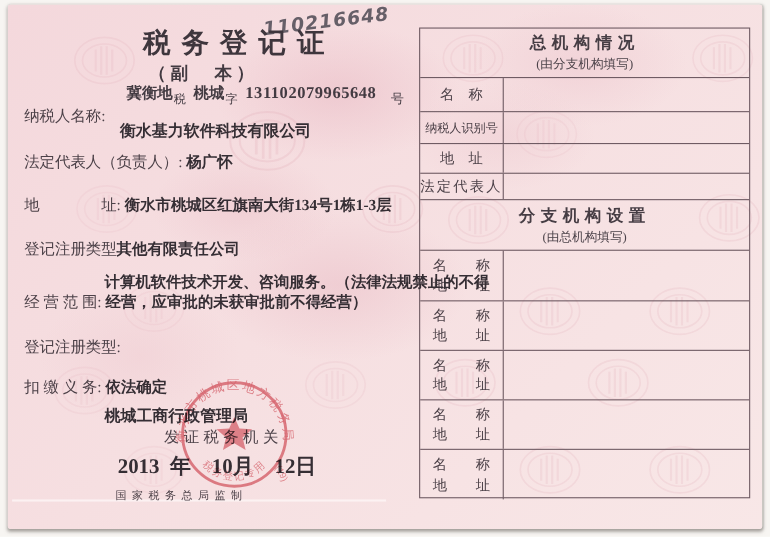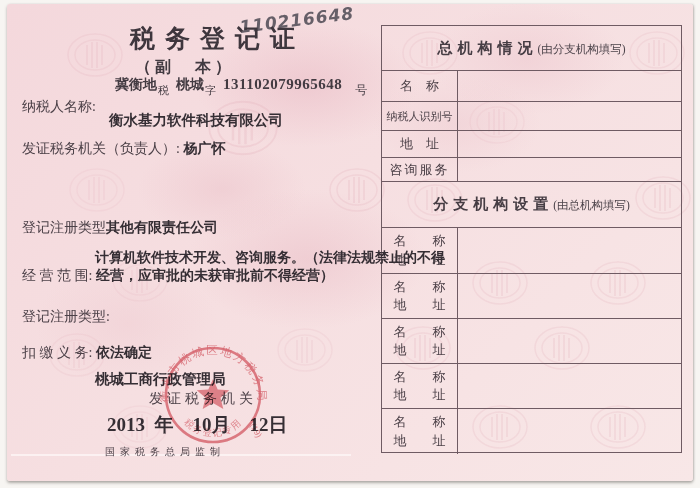--- a/index.html
+++ b/index.html
@@ -43,21 +43,21 @@
   .serial .num{font-size:15px;letter-spacing:.5px;}
   .serial .suf{font-size:12px;position:relative;top:5px;margin-left:13px;font-weight:normal;}
   
   .seal{position:absolute;left:140px;top:325px;mix-blend-mode:multiply;
     filter:blur(.4px);opacity:.92;}
   
   .tbl{position:absolute;left:374px;top:21px;width:301px;height:428px;
     border:1px solid #6f5b63;box-sizing:border-box;}
   .row{display:flex;border-bottom:1px solid #6f5b63;box-sizing:border-box;}
   .row:last-child{border-bottom:none;}
-  .hdr{flex-direction:row;align-items:center;justify-content:center;}
+  .hdr{flex-direction:column;align-items:center;justify-content:center;}
   .hdr .h1{font-size:15px;font-weight:bold;letter-spacing:5px;color:#463d44;}
   .hdr .h2{font-size:11.5px;color:#4c434a;margin-top:2px;}
   .lcell{width:76px;border-right:1px solid #6f5b63;box-sizing:border-box;
     display:flex;flex-direction:column;justify-content:center;align-items:center;
     color:#4c4148;font-size:13px;white-space:pre;}
   .vcell{flex:1;}
   .pair .lcell{justify-content:space-around;padding:4px 0;}
 </style>
 </head>
 <body>
@@ -101,22 +101,23 @@
 
   <div class="subtitle">（副　本）</div>
 
   <div class="serial">
     <span>冀衡地</span><span class="sub">税</span><span>桃城</span><span class="sub">字</span><span class="num">131102079965648</span><span class="suf">号</span>
   </div>
 
   <div class="t" style="left:15px;top:94px;">纳税人名称:</div>
   <div class="t val" style="left:102px;top:107px;font-size:14.5px;">衡水基力软件科技有限公司</div>
 
-  <div class="t" style="left:15px;top:136px;"><span>发证税务机关（负责人）: </span><span class="val">杨广怀</span></div>
-
+  <div class="t" style="left:15px;top:136px;"><span>法定代表人（负责人）: </span><span class="val">杨广怀</span></div>
+
+  <div class="t" style="left:15px;top:175px;"><span>地　　　　址: </span><span class="val">衡水市桃城区红旗南大街134号1栋1-3层</span></div>
 
   <div class="t" style="left:15px;top:215px;"><span>登记注册类型</span><span class="val">其他有限责任公司</span></div>
 
   <div class="t val" style="left:88px;top:245px;z-index:2;">计算机软件技术开发、咨询服务。（法律法规禁止的不得</div>
   <div class="t" style="left:15px;top:263px;"><span>经 营 范 围: </span><span class="val">经营，应审批的未获审批前不得经营）</span></div>
 
   <div class="t" style="left:15px;top:304px;">登记注册类型:</div>
 
   <div class="t" style="left:15px;top:340px;"><span>扣 缴 义 务: </span><span class="val">依法确定</span></div>
 
@@ -157,21 +158,21 @@
     </div>
     <div class="row" style="height:29px;">
       <div class="lcell" style="font-size:11px;">纳税人识别号</div>
       <div class="vcell"></div>
     </div>
     <div class="row" style="height:27px;">
       <div class="lcell">地　址</div>
       <div class="vcell"></div>
     </div>
     <div class="row" style="height:24px;">
-      <div class="lcell" style="letter-spacing:2px;">咨询服务</div>
+      <div class="lcell" style="letter-spacing:2px;">法定代表人</div>
       <div class="vcell"></div>
     </div>
 
     <div class="row hdr" style="height:46px;">
       <div class="h1">分支机构设置</div>
       <div class="h2">(由总机构填写)</div>
     </div>
 
     <div class="row pair" style="height:46px;">
       <div class="lcell">

